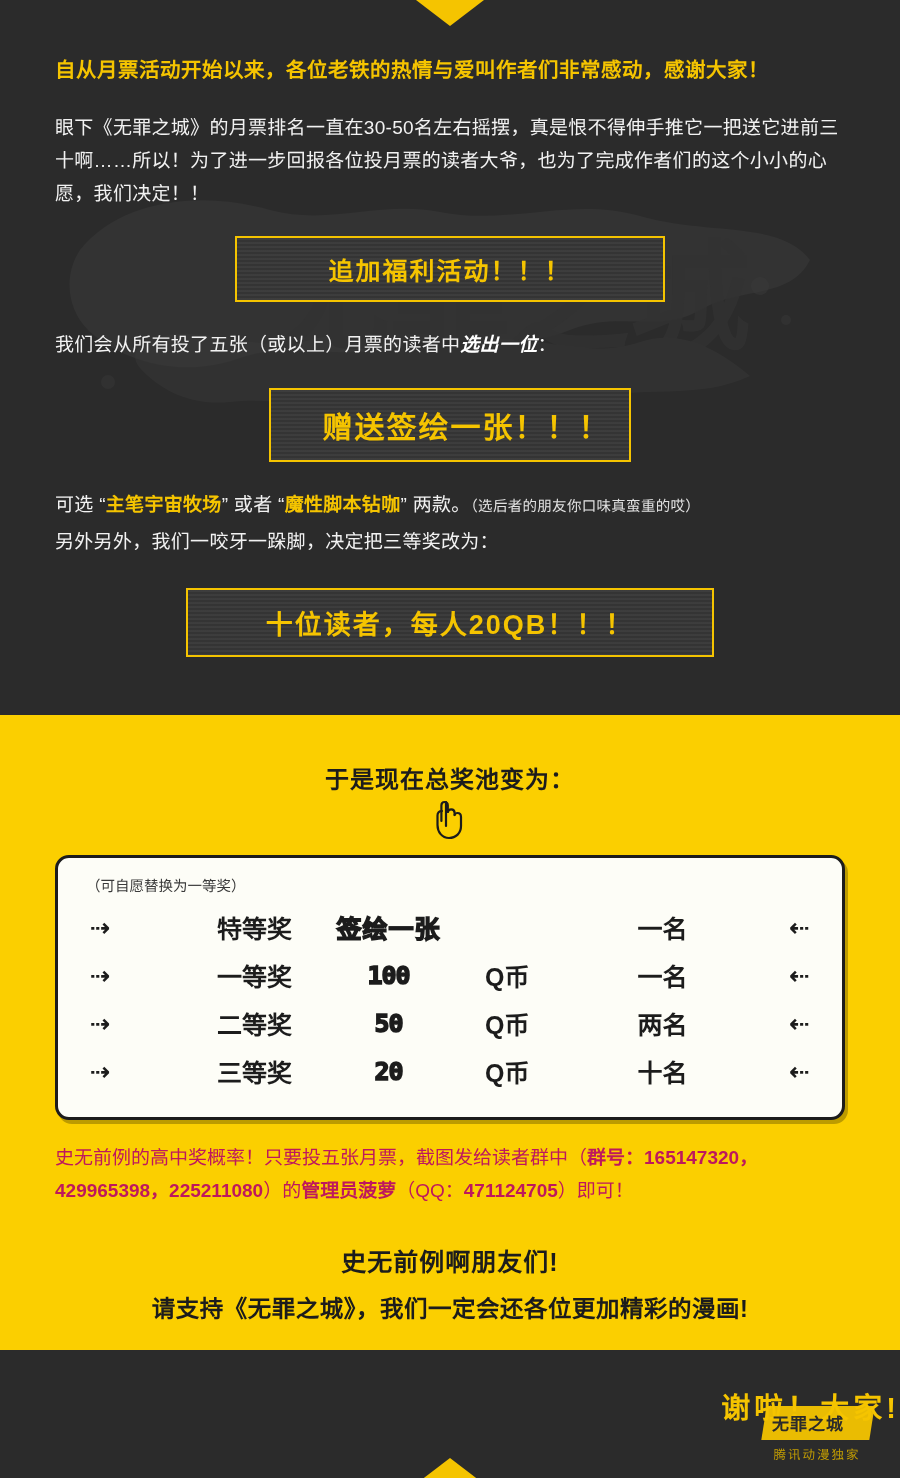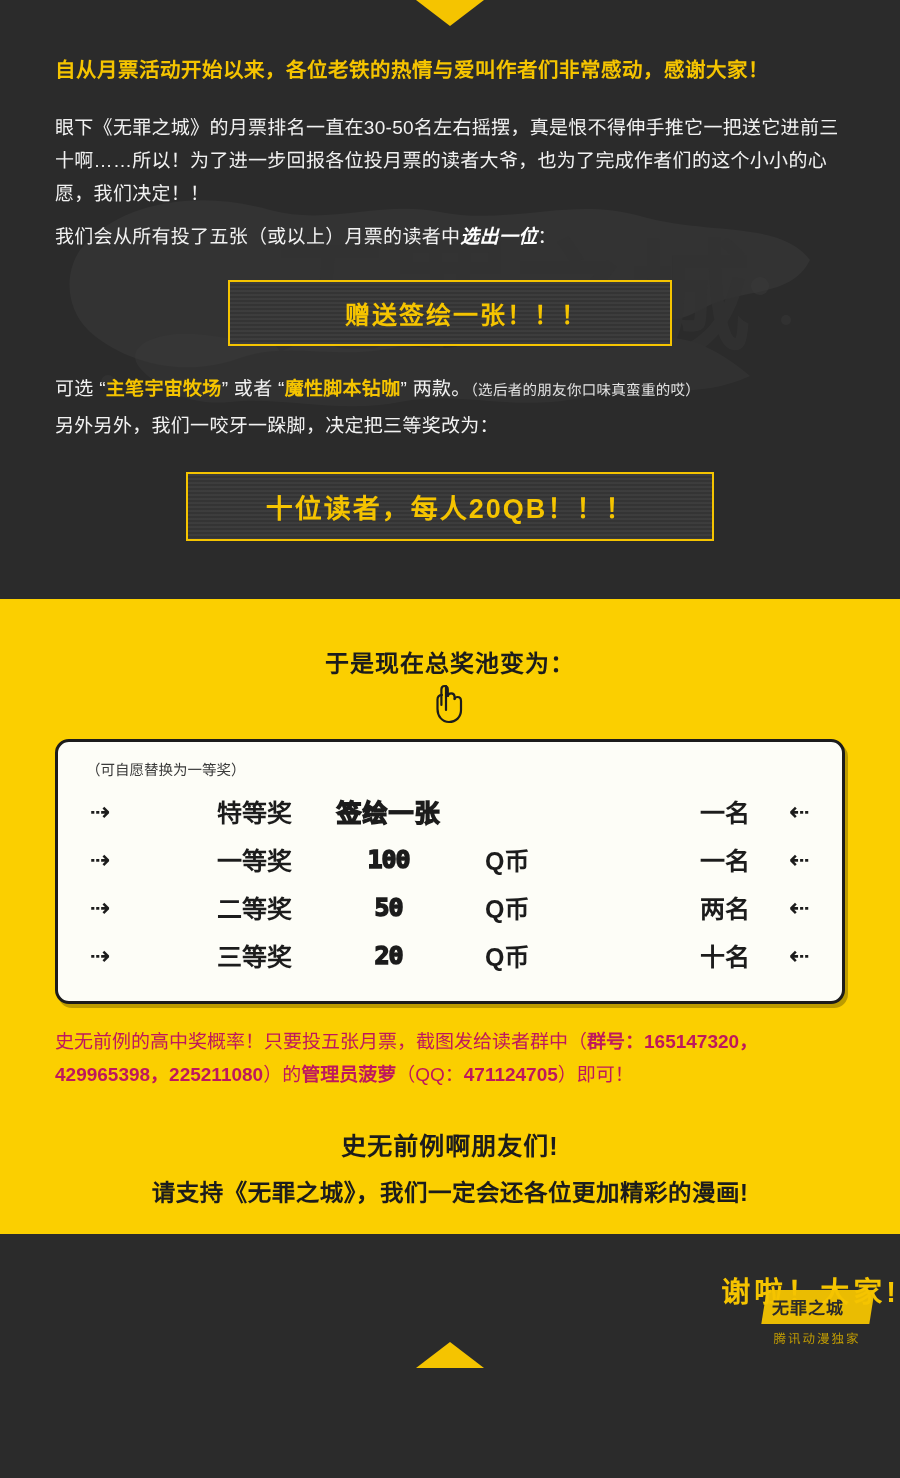--- a/index.html
+++ b/index.html
@@ -98,21 +98,21 @@
     letter-spacing: 2px;
     padding: 13px 10px;
     background-image: repeating-linear-gradient(
       to bottom,
       rgba(255,255,255,0.045) 0px,
       rgba(255,255,255,0.045) 2px,
       rgba(0,0,0,0) 2px,
       rgba(0,0,0,0) 4px);
   }
   .banner.b1 { width: 430px; font-size: 25px; }
-  .banner.b2 { width: 444px; font-size: 25px; padding-left: 43px; }
+  .banner.b2 { width: 362px; font-size: 30px; padding-left: 43px; }
   .banner.b3 { width: 528px; font-size: 27px; margin-top: 30px; margin-bottom: 28px; }
 
   
   .yellow-section {
     position: relative;
     background: #fbcf00;
     padding: 35px 55px 26px 55px;
   }
 
   h2.pool-title {
@@ -169,21 +169,21 @@
     font-size: 27px;
     font-family: "DejaVu Sans Mono", monospace;
     letter-spacing: -1px;
   }
   td.amount.sign {
     font-family: "Liberation Sans", sans-serif;
     letter-spacing: 1px;
     -webkit-text-stroke: 1.4px #1c1c1c;
   }
   td.unit { width: 90px; text-align: left; white-space: nowrap; }
-  td.count { text-align: right; white-space: nowrap; }
+  td.count { text-align: center; white-space: nowrap; }
 
   p.yellow-text {
     color: #be185d;
     font-size: 19px;
     line-height: 1.72;
     margin: 22px 0 0 0;
   }
   p.yellow-text .strong-num { font-weight: bold; }
 
   .closing {
@@ -288,20 +288,23 @@
         <text x="210" y="150" font-size="120" font-family="'Liberation Sans',sans-serif" font-weight="bold">无罪之城</text>
       </g>
     </svg>
 
     <div class="dark-inner">
 
       <h1 class="headline">自从月票活动开始以来，各位老铁的热情与爱叫作者们非常感动，感谢大家！</h1>
 
       <p class="body-text">眼下《无罪之城》的月票排名一直在30-50名左右摇摆，真是恨不得伸手推它一把送它进前三十啊……所以！为了进一步回报各位投月票的读者大爷，也为了完成作者们的这个小小的心愿，我们决定！！</p>
 
+      <div class="banner b1">
+        <span>追加福利活动！！！</span>
+      </div>
 
       <p class="body-text">
         <span>我们会从所有投了五张（或以上）月票的读者中</span><span class="hl-white-bold">选出一位</span><span>：</span>
       </p>
 
       <div class="banner b2">
         <span>赠送签绘一张！！！</span>
       </div>
 
       <p class="body-text small-gap">

